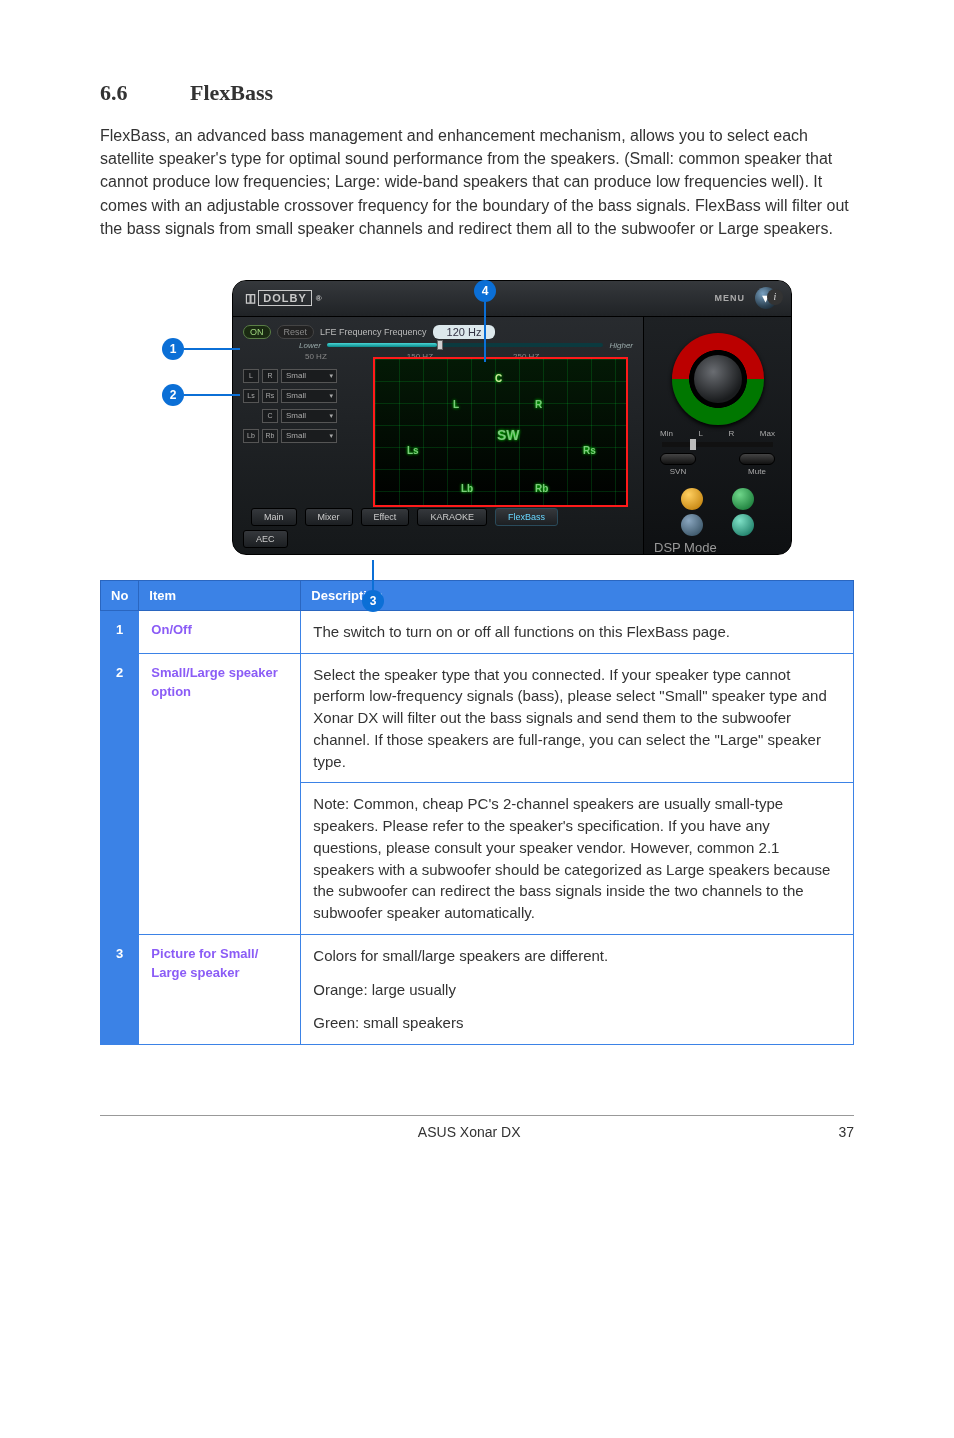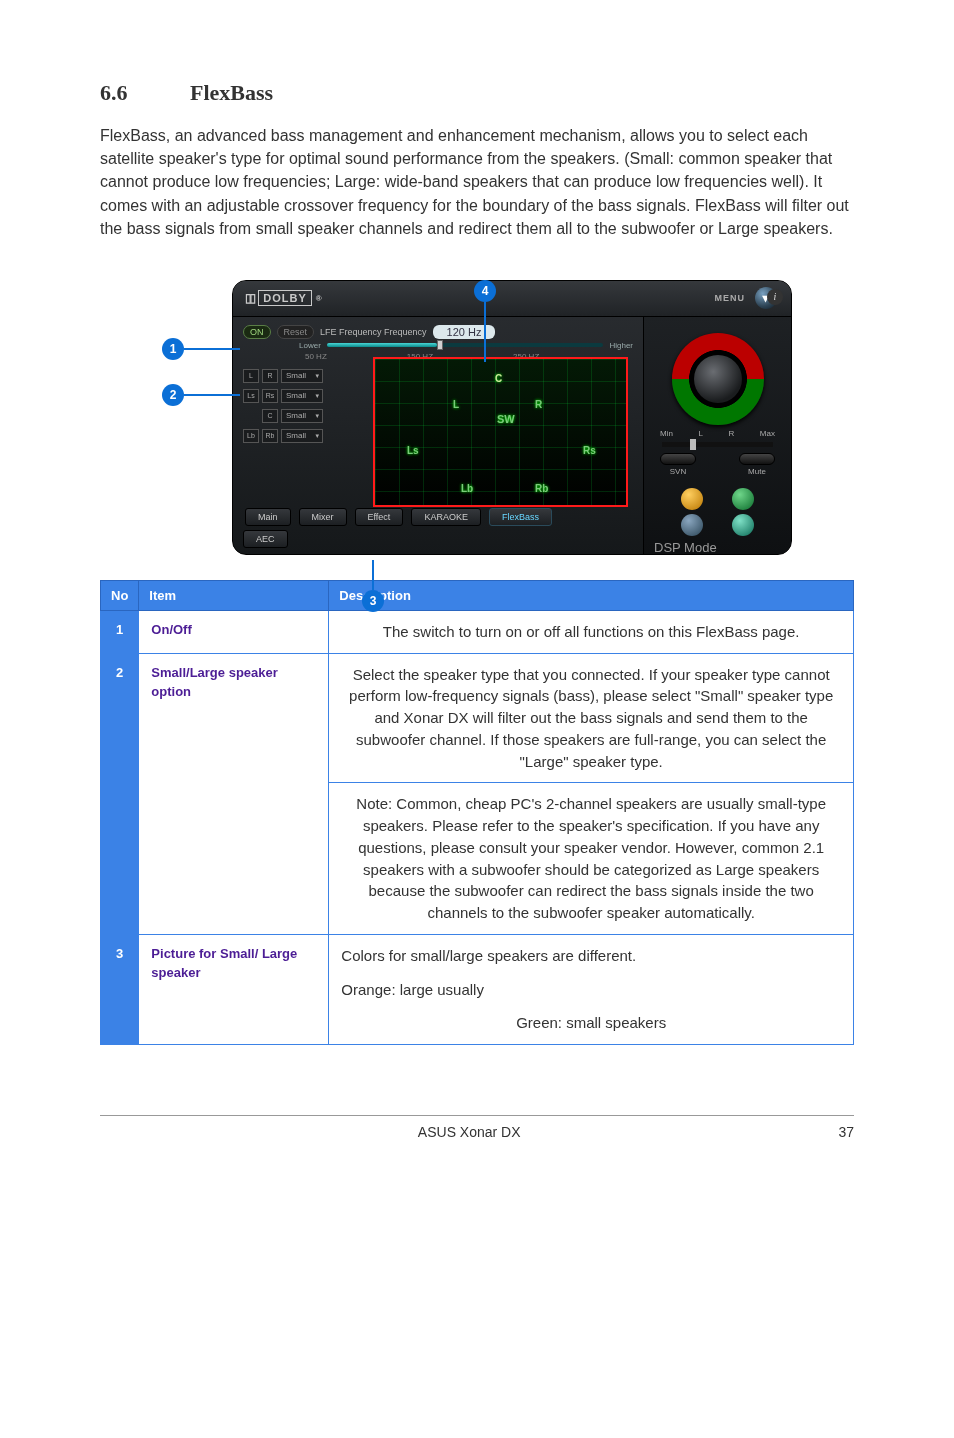--- a/index.html
+++ b/index.html
@@ -129,20 +129,21 @@
     border-radius: 6px;
   }
   .slider-row {
     display: flex;
     align-items: center;
     gap: 6px;
     color: #9aa;
     font-size: 8px;
     margin-bottom: 6px;
     padding-left: 56px;
+    font-style: italic;
   }
   .slider-track {
     flex: 1;
     height: 4px;
     background: #0b3a3f;
     position: relative;
     border-radius: 2px;
   }
   .slider-fill {
     position: absolute; left: 0; top: 0; bottom: 0;
@@ -178,21 +179,21 @@
   }
   .sp-select {
     height: 14px;
     border: 1px solid #555;
     background: #1a1c1e;
     color: #aaa;
     font-size: 8px;
     padding: 0 4px;
     display: flex; align-items: center;
     position: relative;
-    width: 42px;
+    width: 56px;
   }
   .sp-select::after {
     content: "▾";
     position: absolute; right: 3px;
     font-size: 7px;
   }
   .stage {
     position: absolute;
     left: 140px; top: 40px;
     width: 255px; height: 150px;
@@ -210,21 +211,21 @@
   }
   .spk3d {
     position: absolute;
     color: #7acb7a;
     font-size: 10px;
     font-weight: bold;
     text-shadow: 0 0 3px #0f0;
   }
   .tabs {
     position: absolute;
-    bottom: 28px; left: 12px;
+    bottom: 28px; left: 18px;
     display: flex; gap: 8px;
   }
   .tab {
     font-size: 9px;
     color: #ccc;
     padding: 3px 12px;
     background: linear-gradient(#35383c, #1c1f22);
     border: 1px solid #000;
     border-radius: 3px;
   }
@@ -331,27 +332,27 @@
   }
   table.desc td.no {
     background: #3b82e6;
     color: #fff;
     font-weight: bold;
     width: 38px;
     text-align: center;
     font-size: 13px;
   }
   table.desc td.item {
-    color: #4c1d95;
-    font-weight: bold;
-    width: 190px;
+    color: #8b5cf6;
+    font-weight: bold;
+    width: 162px;
     font-size: 13px;
   }
   table.desc td.dcell p { margin-bottom: 12px; }
-  table.desc td.dcell p:last-child { margin-bottom: 0; text-align: center; }
+  table.desc td.dcell p:last-child { margin-bottom: 0; }
 
   .footer {
     display: flex;
     justify-content: space-between;
     margin-top: 70px;
     font-size: 14px;
     color: #333;
     border-top: 1px solid #999;
     padding-top: 8px;
   }
@@ -450,21 +451,21 @@
                 <span>Small</span>
               </div>
           </div>
         </div>
 
         <div class="stage">
           <div class="grid-floor"></div>
           <div class="spk3d" style="top:14px; left:120px; color:#c9e79a;">C</div>
           <div class="spk3d" style="top:40px; left:78px;">L</div>
           <div class="spk3d" style="top:40px; left:160px;">R</div>
-          <div class="spk3d" style="top:54px; left:122px; font-size:11px;">SW</div>
+          <div class="spk3d" style="top:68px; left:122px; font-size:14px;">SW</div>
           <div class="spk3d" style="top:86px; left:32px;">Ls</div>
           <div class="spk3d" style="top:86px; left:208px;">Rs</div>
           <div class="spk3d" style="top:124px; left:86px;">Lb</div>
           <div class="spk3d" style="top:124px; left:160px;">Rb</div>
         </div>
 
         <div class="tabs">
           <div class="tab">Main</div>
           <div class="tab">Mixer</div>
           <div class="tab">Effect</div>

